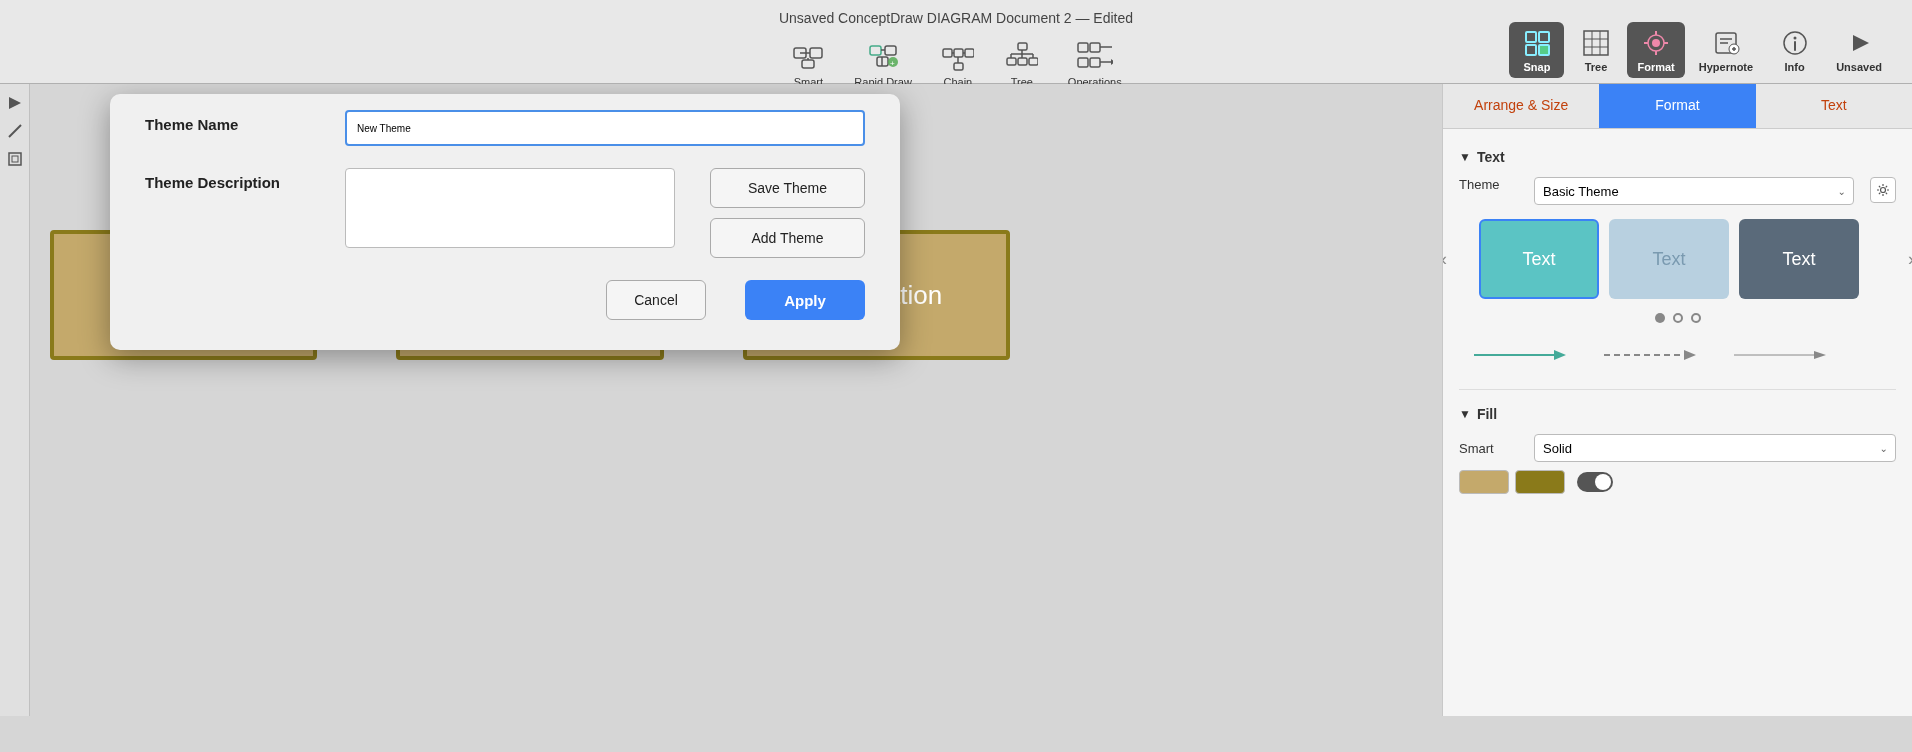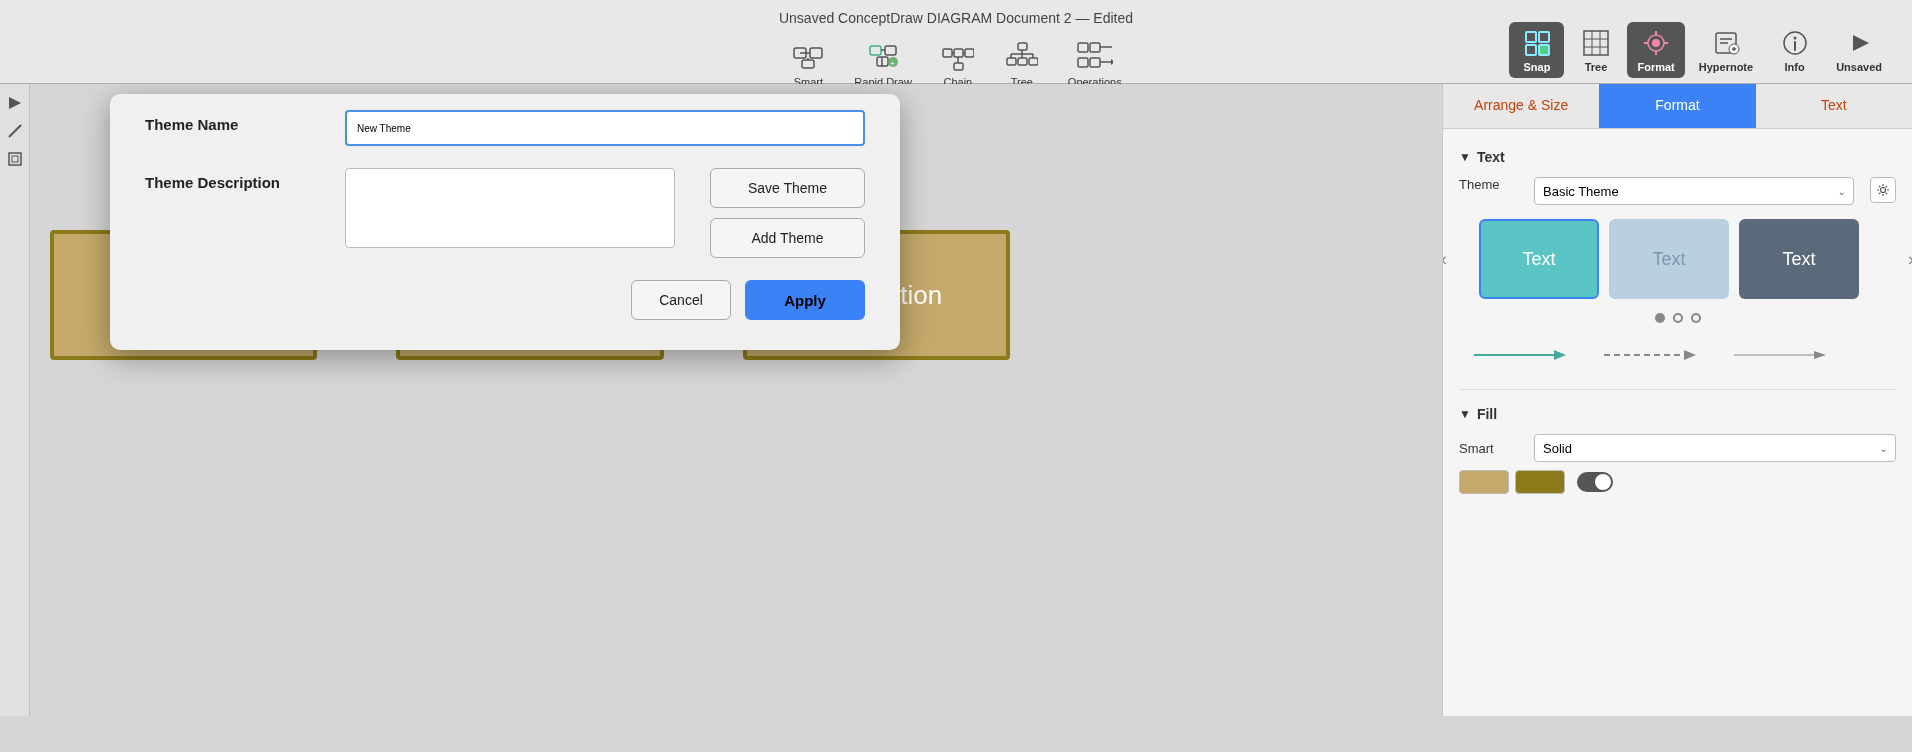--- a/index.html
+++ b/index.html
@@ -254,22 +254,23 @@
       color: #222;
     }
     .btn-apply {
       width: 120px;
       height: 40px;
       background: #3b82f6;
       border: none;
       border-radius: 6px;
       font-size: 15px;
       font-weight: 600;
-      color: #000000;
-      cursor: pointer;
+      color: #ffffff;
+      cursor: pointer;
+      margin-left: 25px;
     }
 
     
     .right-panel {
       width: 470px;
       background: #f5f5f5;
       border-left: 1px solid #c8c8c8;
       display: flex;
       flex-direction: column;
     }

